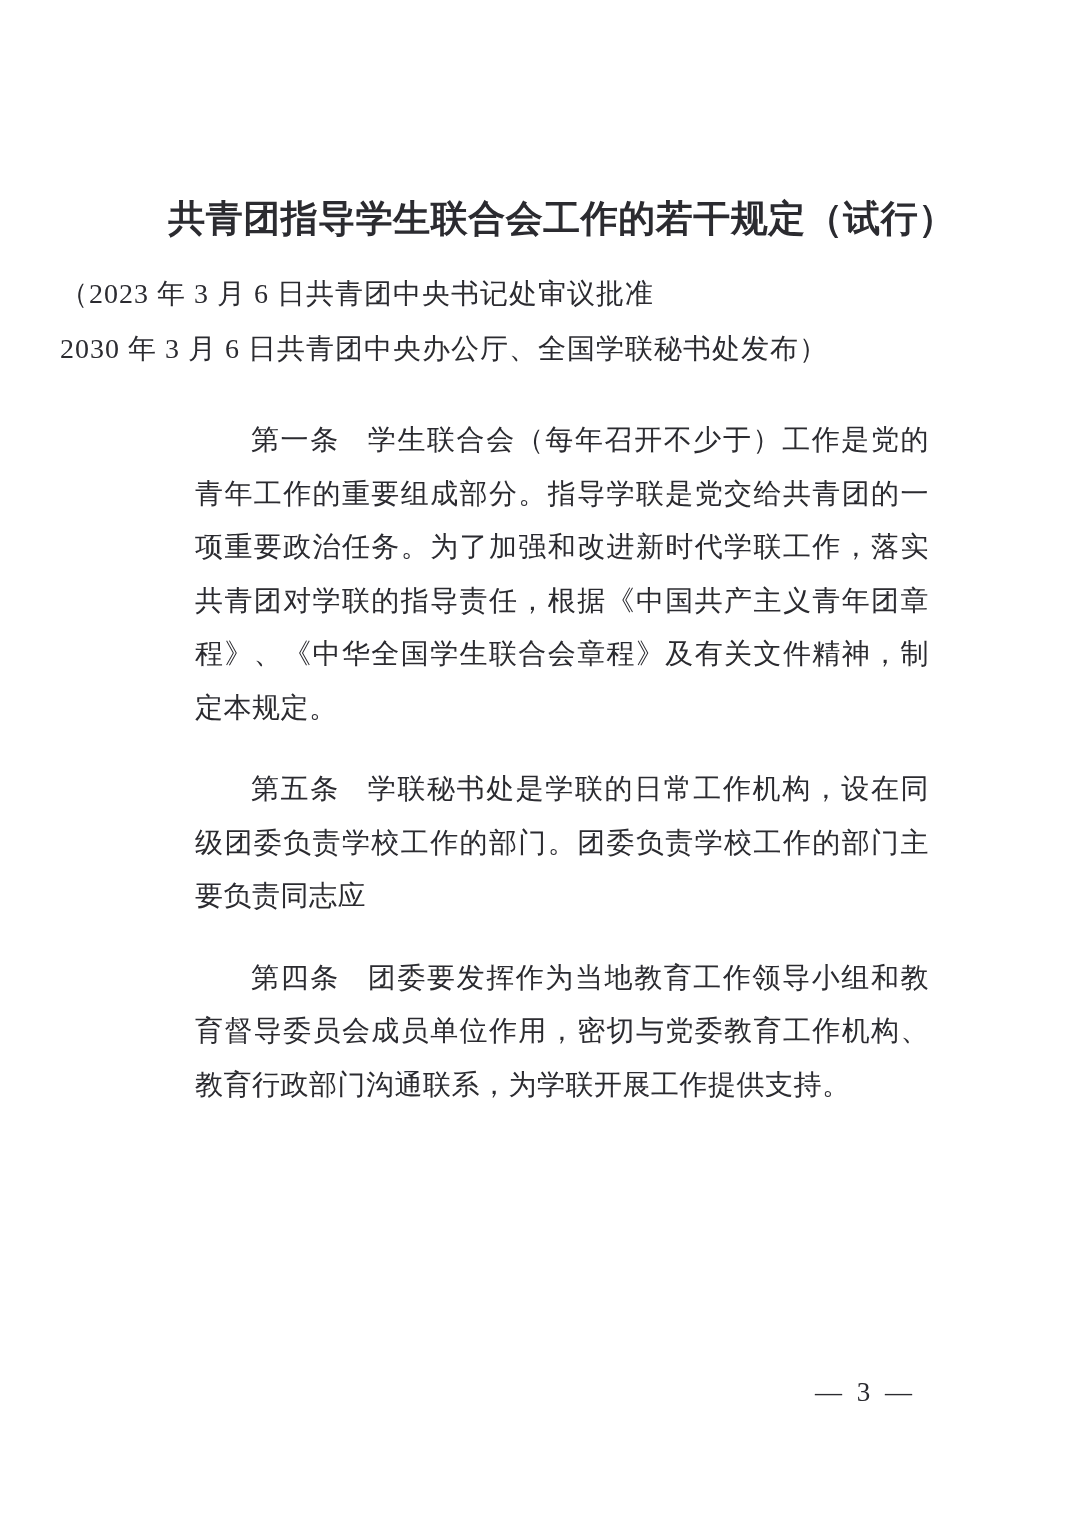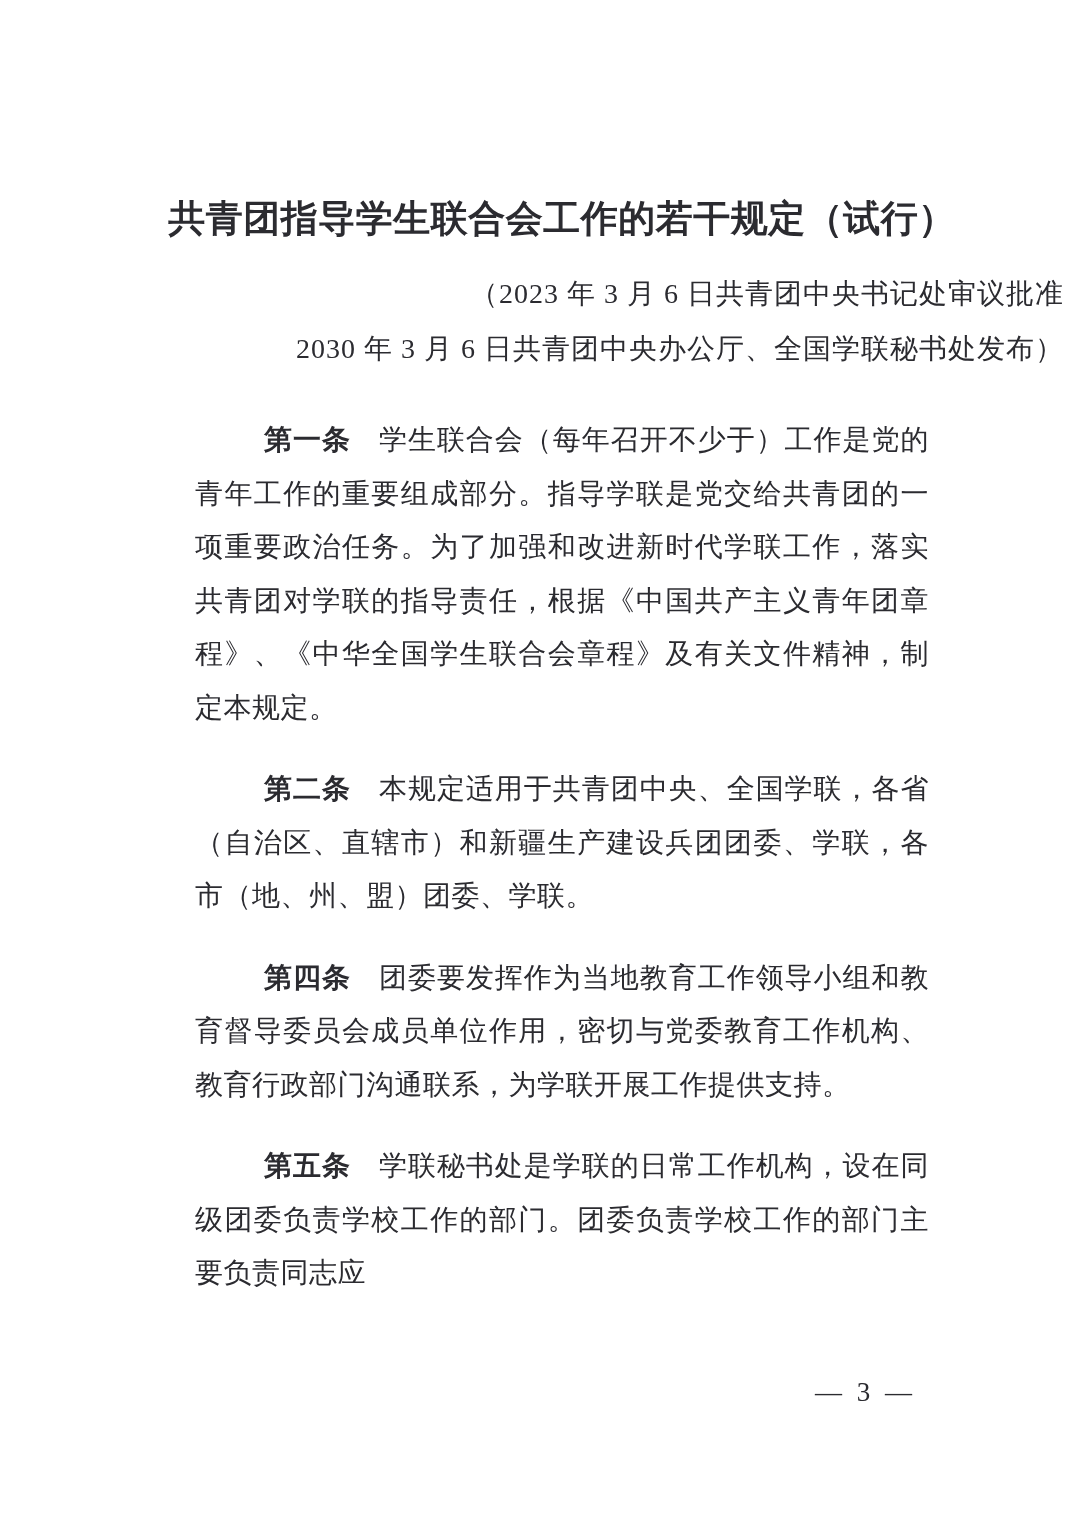--- a/index.html
+++ b/index.html
@@ -22,40 +22,39 @@
     margin: 190px 60px 0 60px;
     text-align: center;
     font-size: 37px;
     line-height: 58px;
     font-weight: bold;
     letter-spacing: 0.5px;
     white-space: nowrap;
   }
   .subtitles {
     margin-top: 18px;
-    text-align: right;
+    text-align: left;
     font-size: 28px;
     line-height: 55px;
     letter-spacing: 1px;
   }
   .articles {
     margin: 37px 135px 0 135px;
     font-size: 28px;
     line-height: 53.5px;
     letter-spacing: 0.5px;
     text-align: justify;
     text-justify: inter-ideograph;
   }
   .article {
     text-indent: 2em;
   }
   .article .article-label {
-    font-weight: bold;
+    font-weight: normal;
     padding-right: 1em;
-    margin-left: 13px;
   }
   .page-footer {
     position: absolute;
     top: 1372px;
     right: 148px;
     font-size: 27px;
     line-height: 40px;
     letter-spacing: 4px;
     white-space: nowrap;
   }
@@ -68,23 +67,22 @@
   <h1 class="doc-title">共青团指导学生联合会工作的若干规定（试行）</h1>
 
   <div class="subtitles">
     <div>（2023 年 3 月 6 日共青团中央书记处审议批准</div>
     <div>2030 年 3 月 6 日共青团中央办公厅、全国学联秘书处发布）</div>
   </div>
 
   <div class="articles" id="articles">
   <p class="article"><span class="article-label">第一条</span><span class="article-text">学生联合会（每年召开不少于）工作是党的青年工作的重要组成部分。指导学联是党交给共青团的一项重要政治任务。为了加强和改进新时代学联工作，落实共青团对学联的指导责任，根据《中国共产主义青年团章程》、《中华全国学生联合会章程》及有关文件精神，制定本规定。</span></p>
 
-  <p class="article"><span class="article-label">第二条</span><span class="article-text">本规定适用于共青团中央、全国学联，各省（自治区、直辖市）和新疆生产建设兵团团委、学联，各市（地、州、盟）团委、学联。</span></p>
 
 
+  <p class="article"><span class="article-label">第五条</span><span class="article-text">学联秘书处是学联的日常工作机构，设在同级团委负责学校工作的部门。团委负责学校工作的部门主要负责同志应</span></p>
+
   <p class="article"><span class="article-label">第四条</span><span class="article-text">团委要发挥作为当地教育工作领导小组和教育督导委员会成员单位作用，密切与党委教育工作机构、教育行政部门沟通联系，为学联开展工作提供支持。</span></p>
-
-  <p class="article"><span class="article-label">第五条</span><span class="article-text">学联秘书处是学联的日常工作机构，设在同级团委负责学校工作的部门。团委负责学校工作的部门主要负责同志应</span></p>
 </div>
 
   <div class="page-footer">— 3 —</div>
 
 </div>
 
 </body></html>

